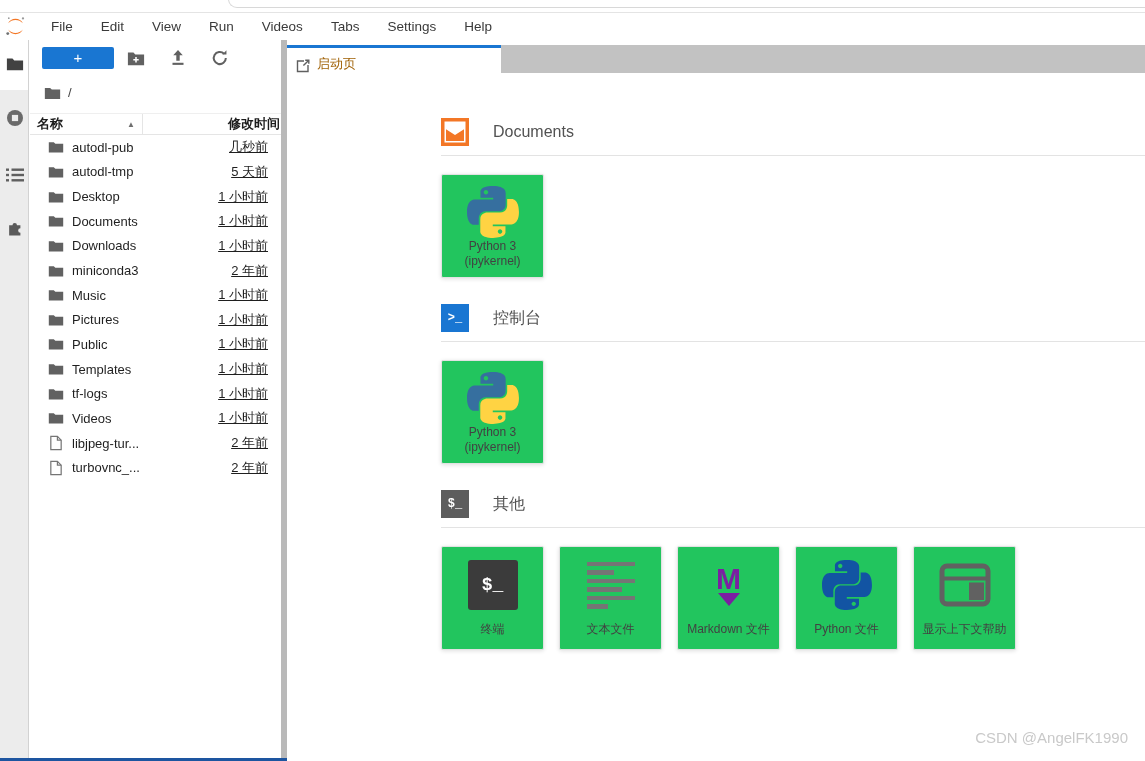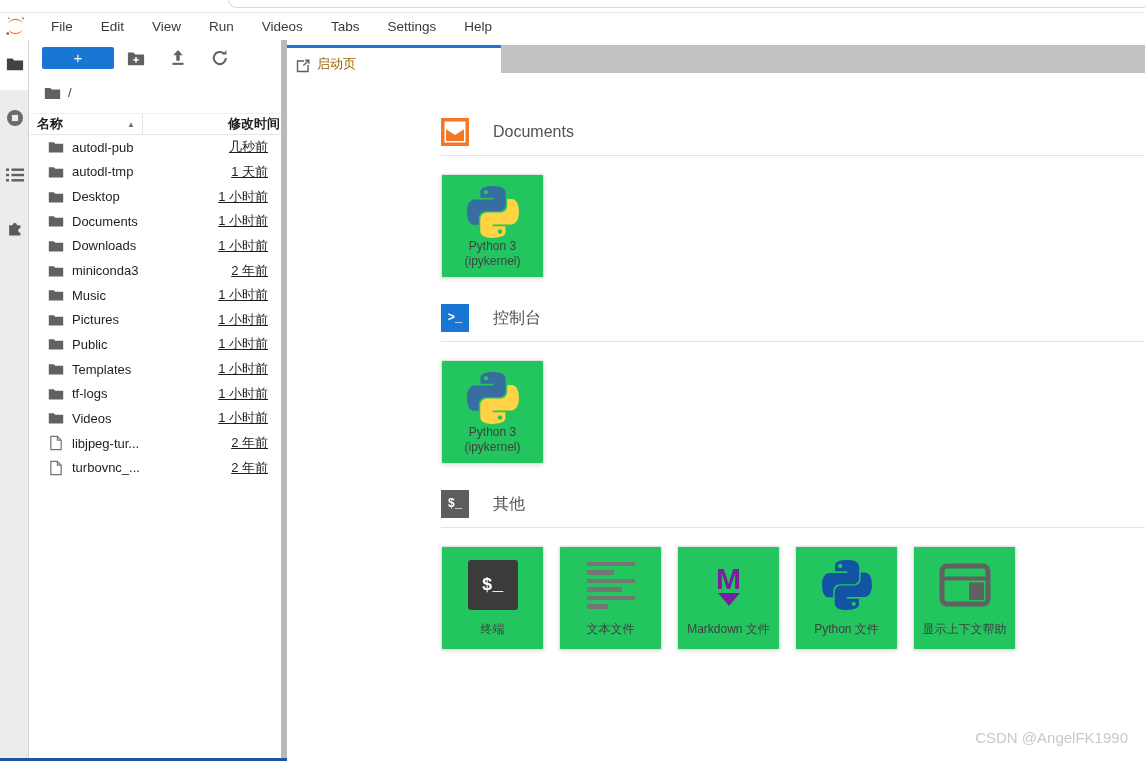--- a/index.html
+++ b/index.html
@@ -196,21 +196,21 @@
           <path d="M1 2h6.2l2 2H19v11H1z" fill="#616161"></path>
         </svg>
       <span class="name">autodl-pub</span>
       <span class="time">几秒前</span>
     </div>
     <div class="fb-row">
       <svg class="f-icon" viewBox="0 0 20 16">
           <path d="M1 2h6.2l2 2H19v11H1z" fill="#616161"></path>
         </svg>
       <span class="name">autodl-tmp</span>
-      <span class="time">1 天前</span>
+      <span class="time">5 天前</span>
     </div>
     <div class="fb-row">
       <svg class="f-icon" viewBox="0 0 20 16">
           <path d="M1 2h6.2l2 2H19v11H1z" fill="#616161"></path>
         </svg>
       <span class="name">Desktop</span>
       <span class="time">1 小时前</span>
     </div>
     <div class="fb-row">
       <svg class="f-icon" viewBox="0 0 20 16">

